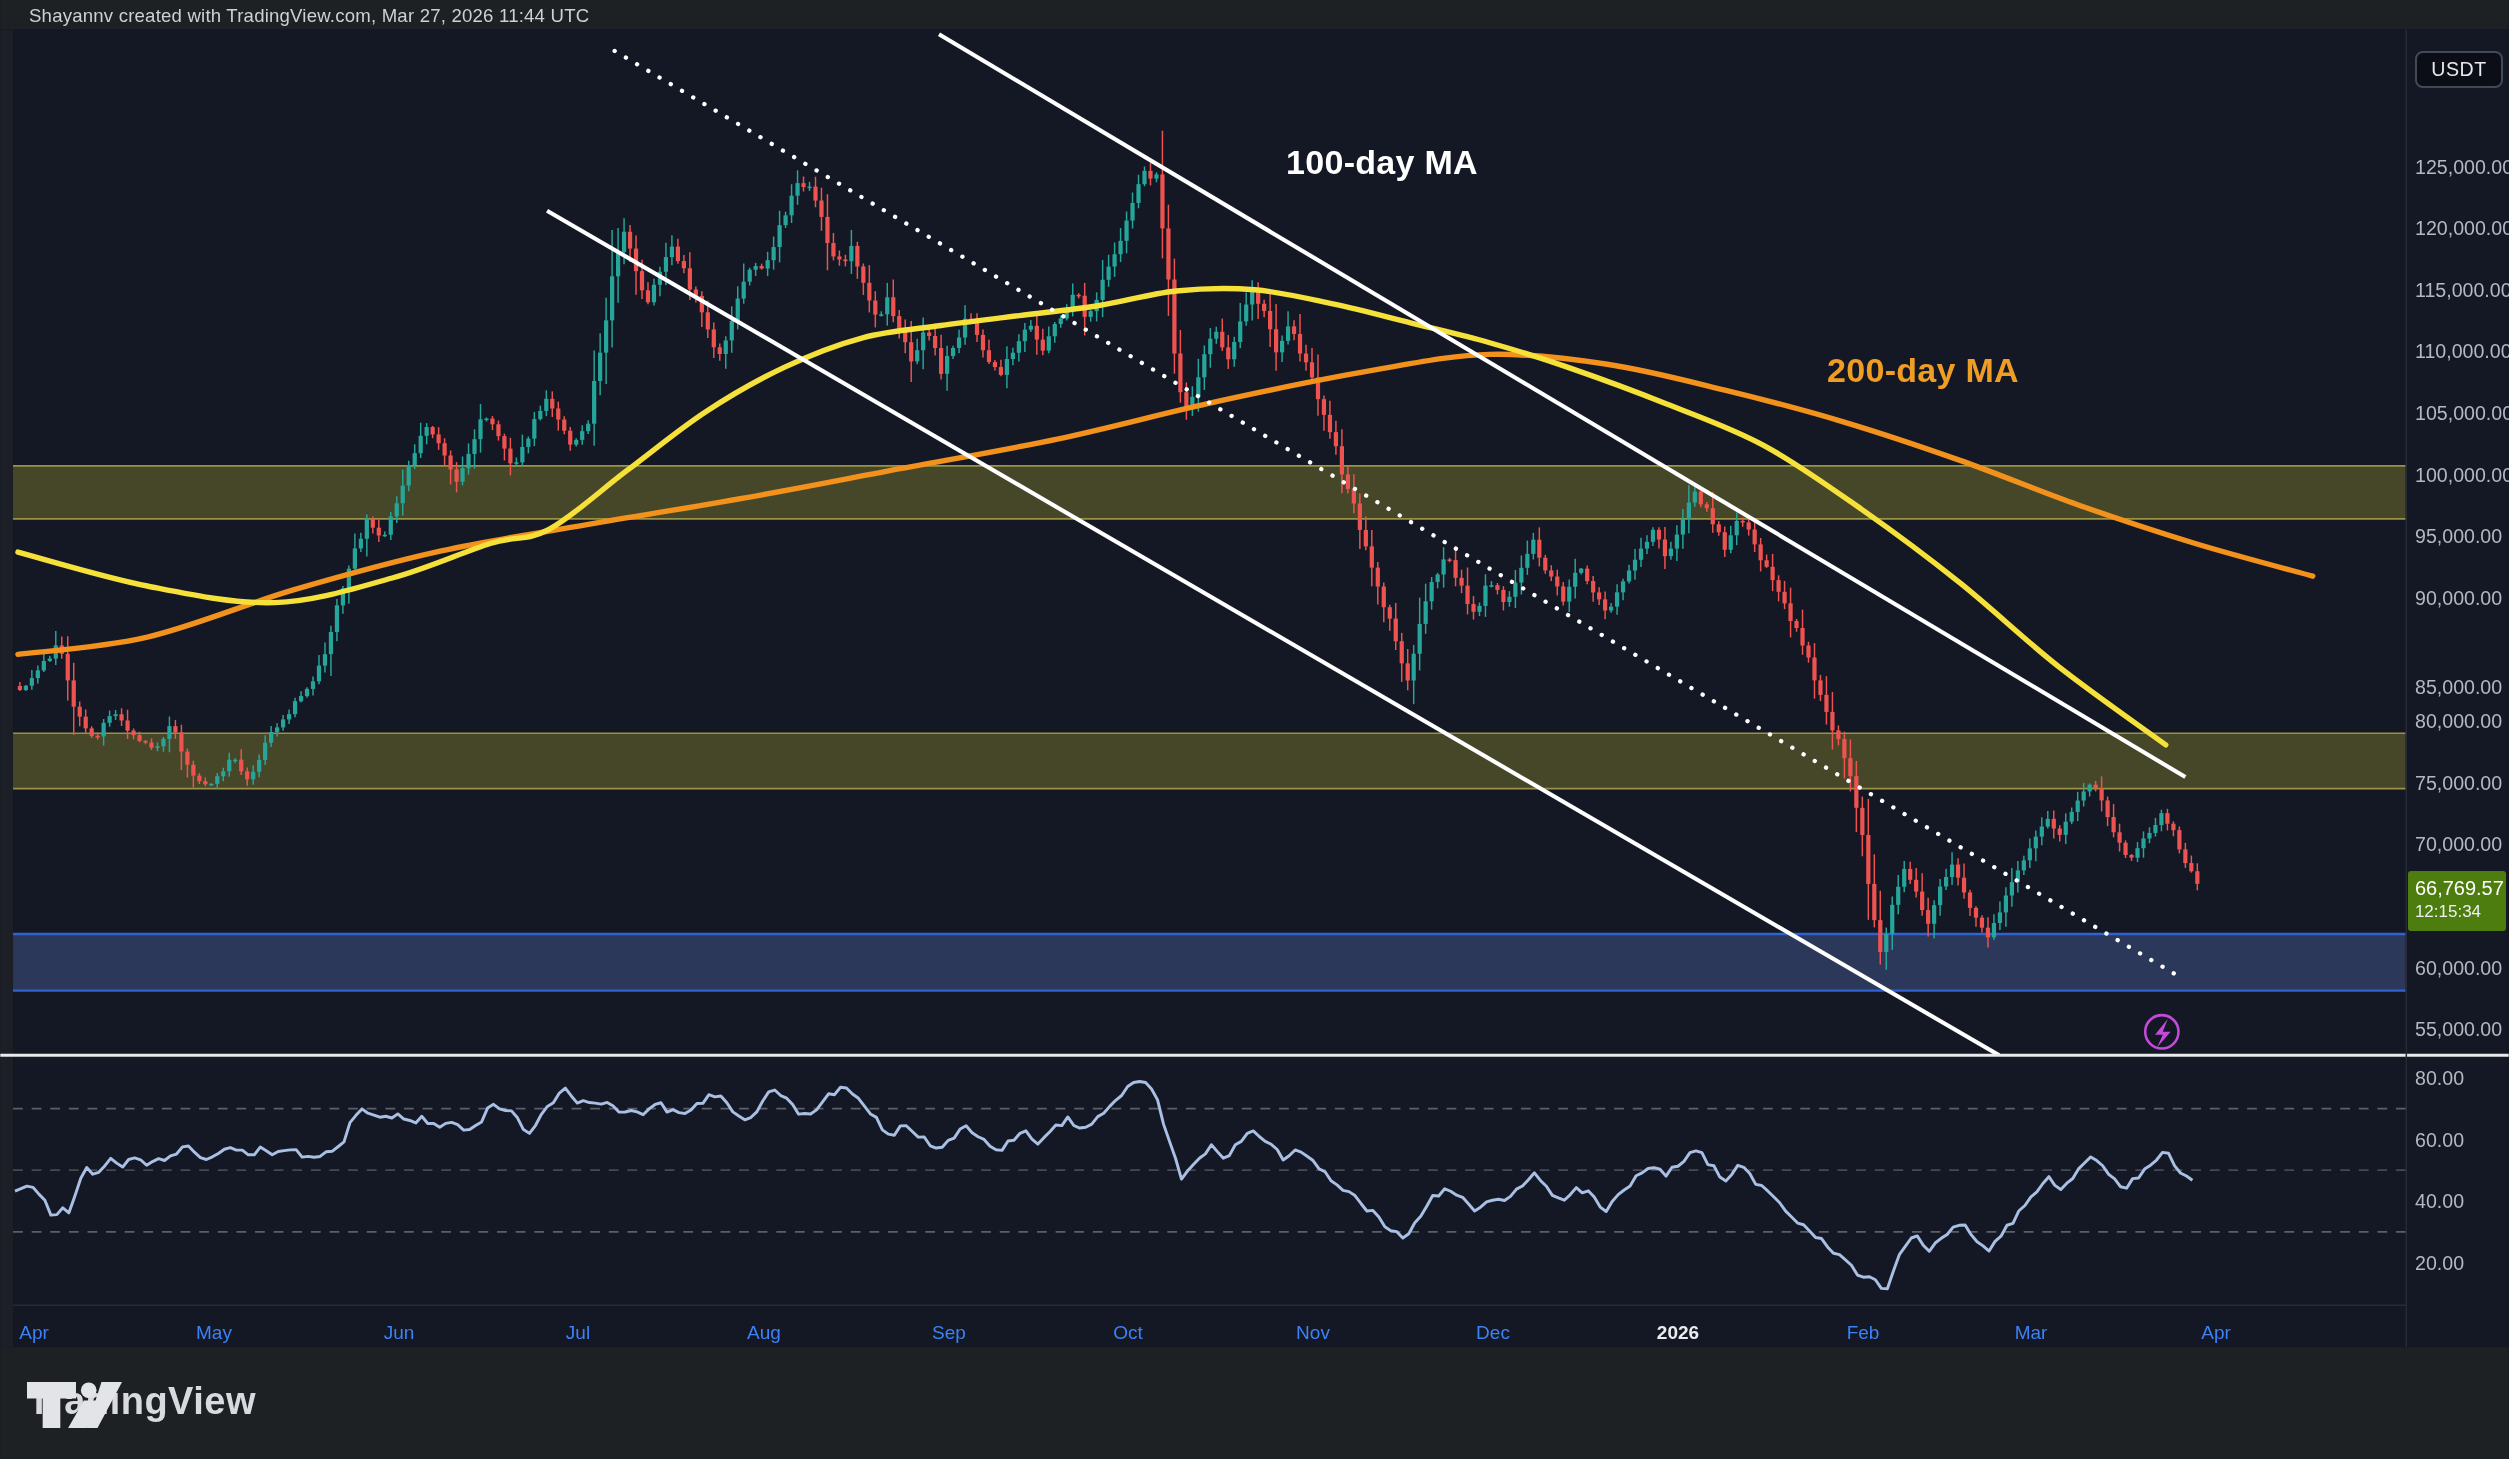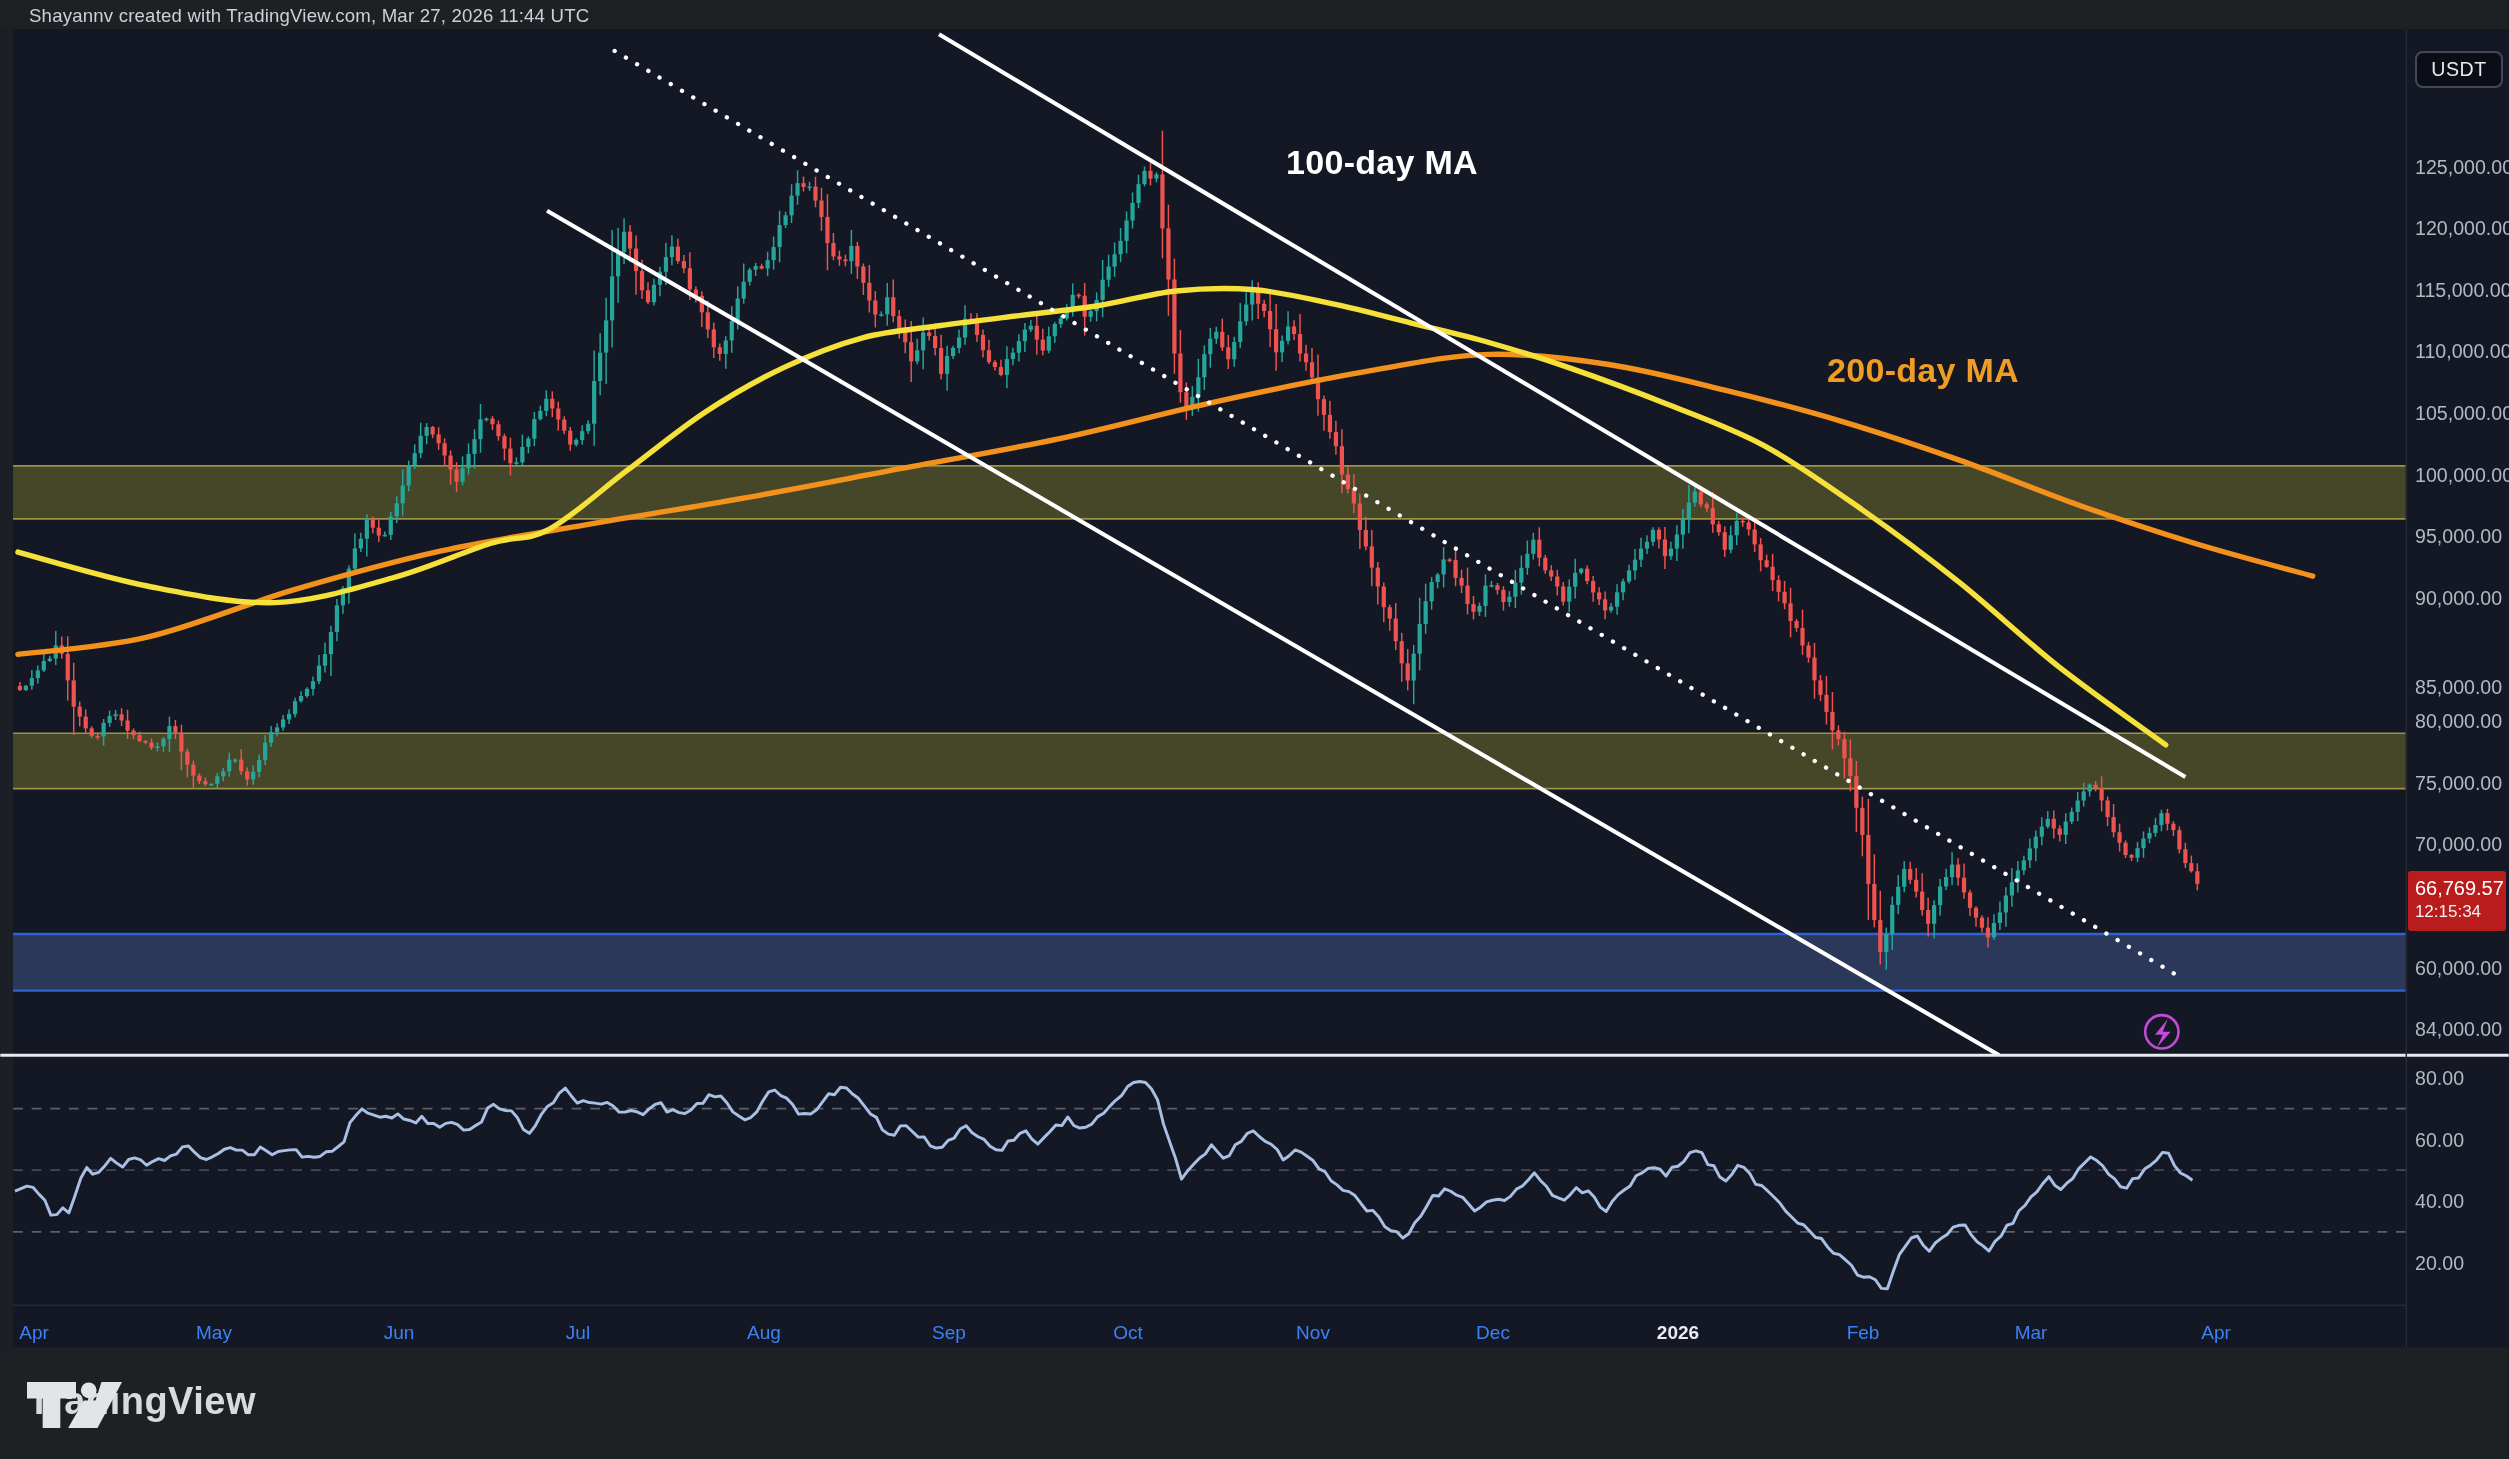--- a/index.html
+++ b/index.html
@@ -7,21 +7,21 @@
           font-family:"Liberation Sans", sans-serif;background:#141824;}
   svg{position:absolute;left:0;top:0;}
   .overlay{position:absolute;z-index:5;}
   .topbar-title{left:29px;top:4.9px;font-size:18.6px;color:#cdd0d5;letter-spacing:0.2px;}
   .usdt-chip{left:2415px;top:51px;width:88px;height:37px;background:#0b0e16;
              border:2px solid #434856;border-radius:7.8px;display:flex;align-items:center;
              justify-content:center;font-size:19.6px;color:#e8e9ed;letter-spacing:0.5px;box-sizing:border-box;}
   .ma-label{font-weight:bold;font-size:34px;letter-spacing:0.3px;}
   .ma-label-100{left:1286px;top:143px;color:#ffffff;}
   .ma-label-200{left:1827px;top:351px;color:#f09d24;}
-  .price-badge{left:2408px;top:871px;width:98px;height:60px;background:#b91c1c;border-radius:2.9px;
+  .price-badge{left:2408px;top:871px;width:98px;height:60px;background:#4d7c0f;border-radius:2.9px;
                padding:4.9px 0 0 6.9px;box-sizing:border-box;line-height:24.5px;}
   .price-badge .p{font-size:20px;color:#ffffff;}
   .price-badge .c{font-size:17px;color:#eef0f4;}
   .tick{position:absolute;left:2415px;transform:translateY(-50%);font-size:19.6px;color:#b4b8c1;z-index:5;}
   .month{position:absolute;top:1322px;transform:translateX(-50%);font-size:19px;color:#3b82f6;z-index:5;}
   .month.bold{color:#e9ebee;font-weight:bold;}
   .tv-logo{left:27.4px;top:1380px;display:flex;align-items:center;gap:13.7px;cursor:pointer;}
   .tv-logo .word{font-size:38px;font-weight:bold;color:#d8dadf;letter-spacing:0.5px;}
 </style>
 </head>
@@ -832,21 +832,21 @@
       <span class="tick" style="top: 351px;">110,000.00</span>
       <span class="tick" style="top: 413px;">105,000.00</span>
       <span class="tick" style="top: 475px;">100,000.00</span>
       <span class="tick" style="top: 536px;">95,000.00</span>
       <span class="tick" style="top: 598px;">90,000.00</span>
       <span class="tick" style="top: 659px; margin-top: 28px;">85,000.00</span>
       <span class="tick" style="top: 721px;">80,000.00</span>
       <span class="tick" style="top: 783px;">75,000.00</span>
       <span class="tick" style="top: 844px;">70,000.00</span>
       <span class="tick" style="top: 968px;">60,000.00</span>
-      <span class="tick" style="top: 1029px;">84,000.00</span>
+      <span class="tick" style="top: 1029px;">55,000.00</span>
     </div>
   <div id="rsi-ticks">
       <span class="tick" style="top: 1078px;">80.00</span>
       <span class="tick" style="top: 1140px;">60.00</span>
       <span class="tick" style="top: 1201px;">40.00</span>
       <span class="tick" style="top: 1263px;">20.00</span>
     </div>
   <div id="month-labels">
       <span class="month" style="left: 34px;">Apr</span>
       <span class="month" style="left: 214px;">May</span>

